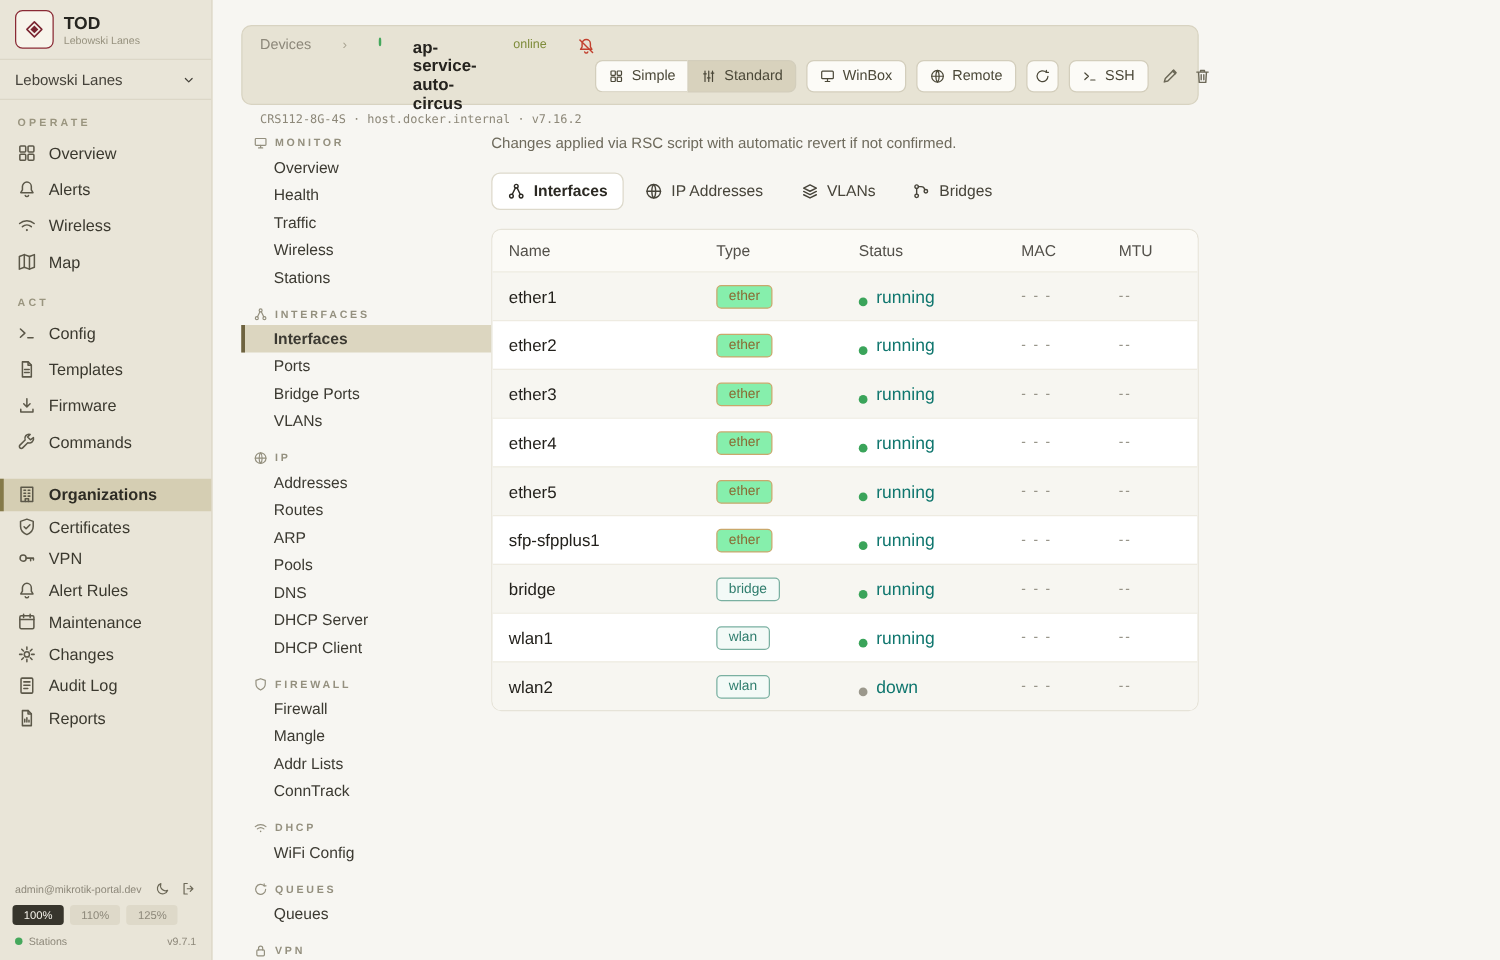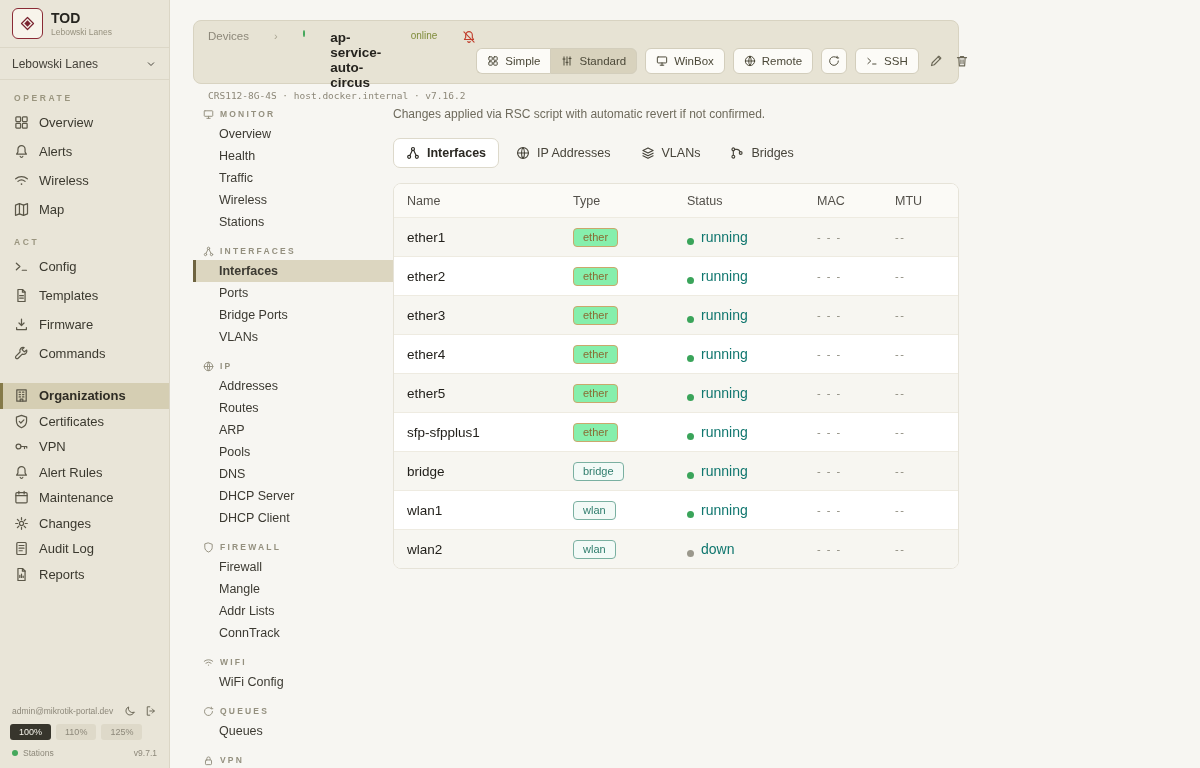--- a/index.html
+++ b/index.html
@@ -410,21 +410,21 @@
           <div class="dm-item">Addr Lists</div>
           <div class="dm-item">ConnTrack</div>
         </div>
         <div class="dm-section">
           <div class="dm-header">
             <svg class="ic-s" viewBox="0 0 16 16">
                 <path d="M1.8 6.2a9.3 9.3 0 0 1 12.4 0"></path>
                 <path d="M4.2 8.9a5.9 5.9 0 0 1 7.6 0"></path>
                 <circle cx="8" cy="11.8" r="0.9" fill="currentColor" stroke="none"></circle>
               </svg>
-            <span>WIFI</span>
+            <span>DHCP</span>
           </div>
           <div class="dm-item">WiFi Config</div>
         </div>
         <div class="dm-section">
           <div class="dm-header">
             <svg class="ic-s" viewBox="0 0 16 16">
                 <path d="M13.8 8a5.8 5.8 0 1 1-1.7-4.1"></path>
                 <path d="M12.1 1.7v2.2h2.2"></path>
               </svg>
             <span>QUEUES</span>

